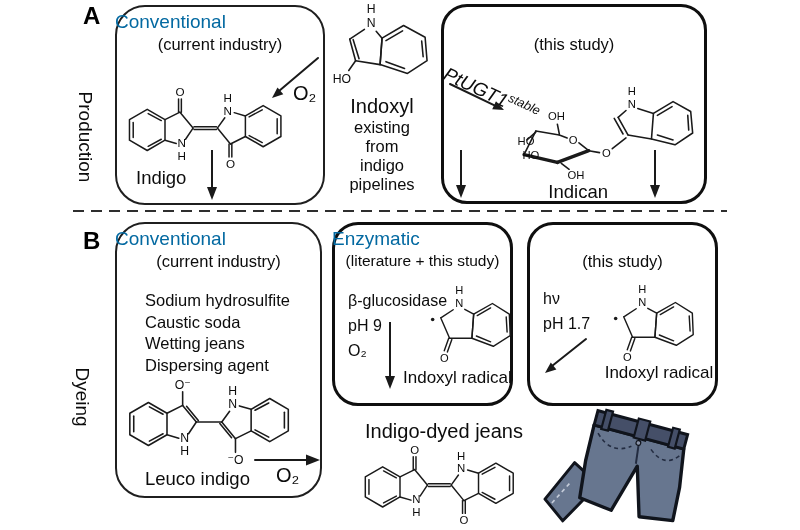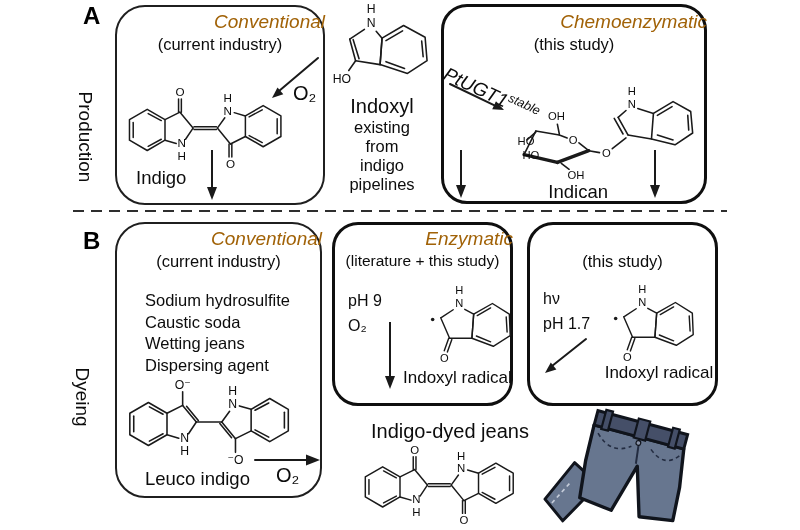--- a/index.html
+++ b/index.html
@@ -24,21 +24,21 @@
   }
   .box.thick{border-width:3.5px;border-color:#0f0f0f;border-radius:26px;}
   .panel-letter{
     font-size:24px;font-weight:bold;color:#000;line-height:1;
   }
   .side-label{
     font-size:19px;color:#0c0c0c;white-space:nowrap;
     transform:translate(-50%,-50%) rotate(90deg);
   }
   .title{
-    width:100%;text-align:right;font-size:19px;line-height:22px;color:#a16207;font-style:italic;
+    width:100%;text-align:left;font-size:19px;line-height:22px;color:#0369a1;
   }
   .subtitle{
     width:100%;text-align:center;font-size:16.5px;line-height:21px;color:#0c0c0c;
   }
   .mol-label{font-size:18.5px;color:#0c0c0c;white-space:nowrap;}
   .o2-label{font-size:20px;color:#0c0c0c;}
   .reagent-list div{font-size:16.5px;line-height:21.5px;color:#0c0c0c;white-space:nowrap;}
   .cond-list div{font-size:16px;line-height:25px;color:#0c0c0c;white-space:nowrap;}
   .feed-lines div{font-size:16.5px;line-height:19px;text-align:center;color:#0c0c0c;}
   .enzyme{
@@ -135,21 +135,20 @@
   </svg>
   <div class="abs mol-label" style="left:322px;top:95px;width:120px;text-align:center;font-size:20px;">Indoxyl</div>
   <div class="abs feed-lines" style="left:322px;top:118px;width:120px;">
     <div>existing</div>
     <div>from</div>
     <div>indigo</div>
     <div>pipelines</div>
   </div>
 
   <div class="box thick" style="left:441px;top:4px;width:266px;height:200px;"></div>
-  <div class="abs title" style="left:441px;top:11px;width:266px;">Chemoenzymatic</div>
   <div class="abs subtitle" style="left:441px;top:34px;width:266px;">(this study)</div>
 
   <div class="abs enzyme" style="left:450px;top:62px;">
     <span>PtUGT1</span><sup>stable</sup>
   </div>
   <svg class="abs" style="left:446px;top:80px;" width="66" height="40" viewBox="0 0 66 40">
     <line class="arrowline" x1="4" y1="4" x2="49" y2="25.6"></line>
     <polygon class="arrowhead" points="58,30 46.2,29.3 50,21.2"></polygon>
   </svg>
 
@@ -243,20 +242,21 @@
   <svg class="abs" style="left:253px;top:452px;" width="70" height="16" viewBox="0 0 70 16">
     <line class="arrowline" x1="2" y1="8" x2="54" y2="8"></line>
     <polygon class="arrowhead" points="67,8 53,2.5 53,13.5"></polygon>
   </svg>
   <div class="abs o2-label" style="left:276px;top:464px;">O₂</div>
 
   <div class="box thick" style="left:332px;top:222px;width:181px;height:184px;"></div>
   <div class="abs subtitle" style="left:332px;top:250px;width:181px;font-size:15.5px;">(literature + this study)</div>
   <div class="abs title" style="left:332px;top:228px;width:181px;">Enzymatic</div>
   <div class="abs cond-list" style="left:348px;top:288px;">
+    <div>β-glucosidase</div>
     <div>pH 9</div>
     <div>O₂</div>
   </div>
   <svg class="abs" style="left:382px;top:322px;" width="16" height="70" viewBox="0 0 16 70">
     <line class="arrowline" x1="8" y1="0" x2="8" y2="55"></line>
     <polygon class="arrowhead" points="8,67 3,54 13,54"></polygon>
   </svg>
 
   <svg class="abs" style="left:429px;top:283px;" width="84" height="82" viewBox="0 0 94 92">
     <text class="atom" x="34" y="12">H</text>
@@ -301,21 +301,21 @@
     <line class="bond" x1="25.5" y1="63.5" x2="20.5" y2="77.5"></line>
     <text class="atom" x="17" y="89">O</text>
   </svg>
   <div class="abs mol-label" style="left:600px;top:363px;width:118px;text-align:center;font-size:17px;">Indoxyl radical</div>
 
   <svg class="abs" style="left:539px;top:335px;" width="52" height="46" viewBox="0 0 52 46">
     <line class="arrowline" x1="47" y1="4" x2="13" y2="31"></line>
     <polygon class="arrowhead" points="6,38 17.4,34.6 11.8,27.6"></polygon>
   </svg>
 
-  <div class="abs mol-label" style="left:371px;top:420px;width:180px;font-size:20px;">Indigo-dyed jeans</div>
+  <div class="abs mol-label" style="left:354px;top:420px;width:180px;text-align:center;font-size:20px;">Indigo-dyed jeans</div>
 
   <svg class="abs" style="left:358px;top:442px;" width="168" height="88" viewBox="0 0 184 96">
     <polygon class="bond" points="8,38 8,60 27,71 46,60 46,38 27,27"></polygon>
     <line class="bond" x1="12" y1="41" x2="12" y2="57"></line>
     <line class="bond" x1="28" y1="66.5" x2="42" y2="59"></line>
     <line class="bond" x1="42" y1="39" x2="28" y2="31.5"></line>
     <line class="bond" x1="46" y1="38" x2="62" y2="30"></line>
     <line class="bond" x1="60.5" y1="30" x2="60.5" y2="16"></line>
     <line class="bond" x1="63.5" y1="30" x2="63.5" y2="16"></line>
     <text class="atom" x="62" y="13">O</text>

